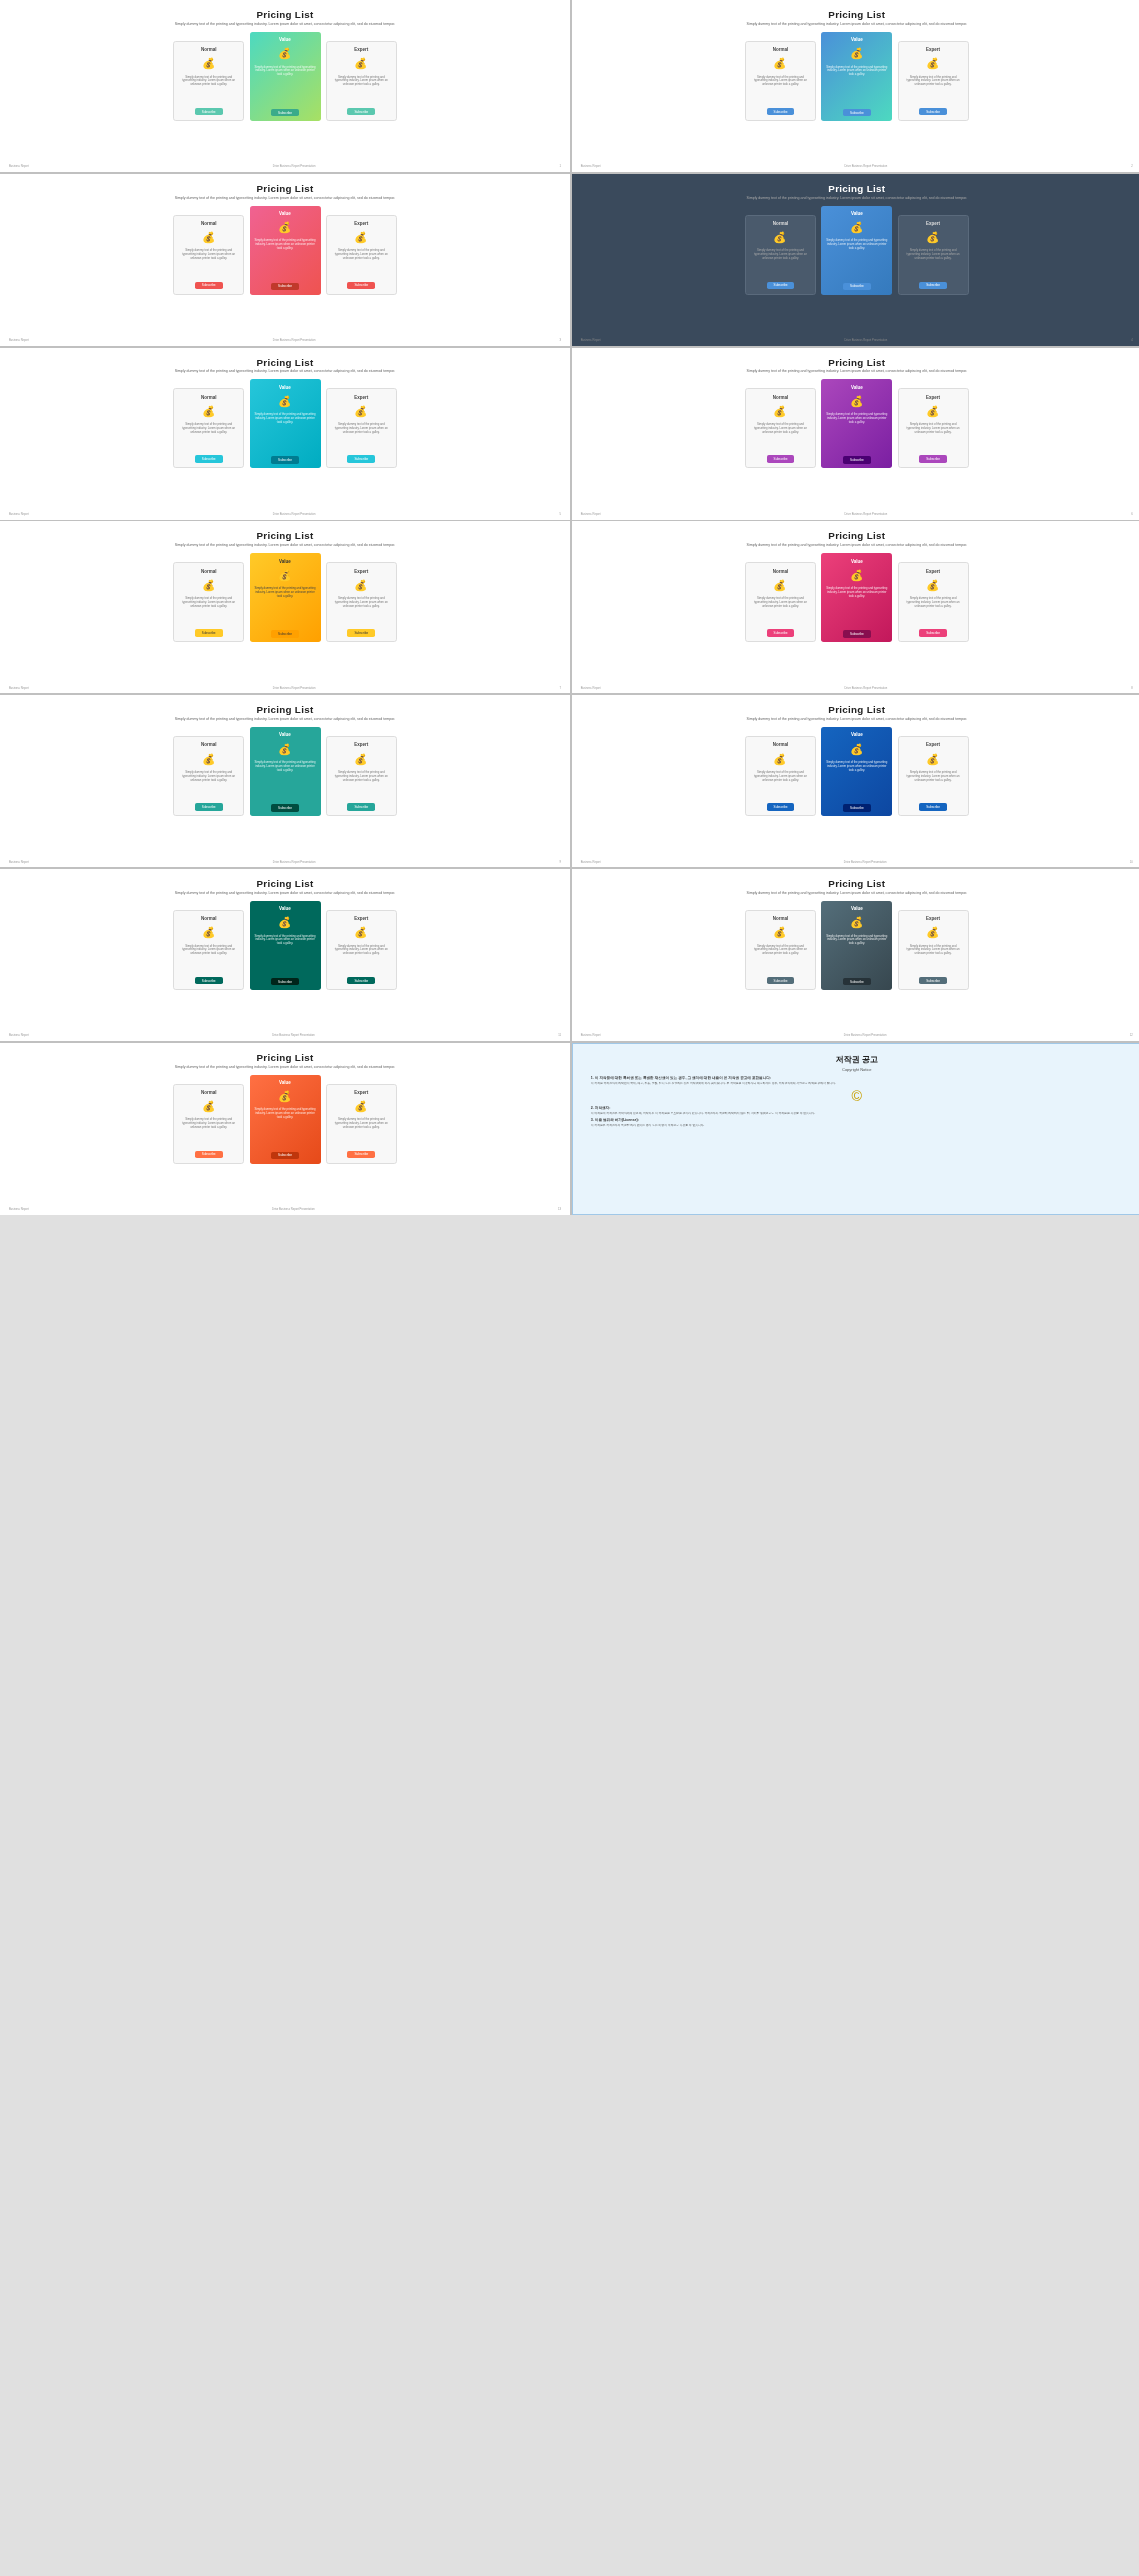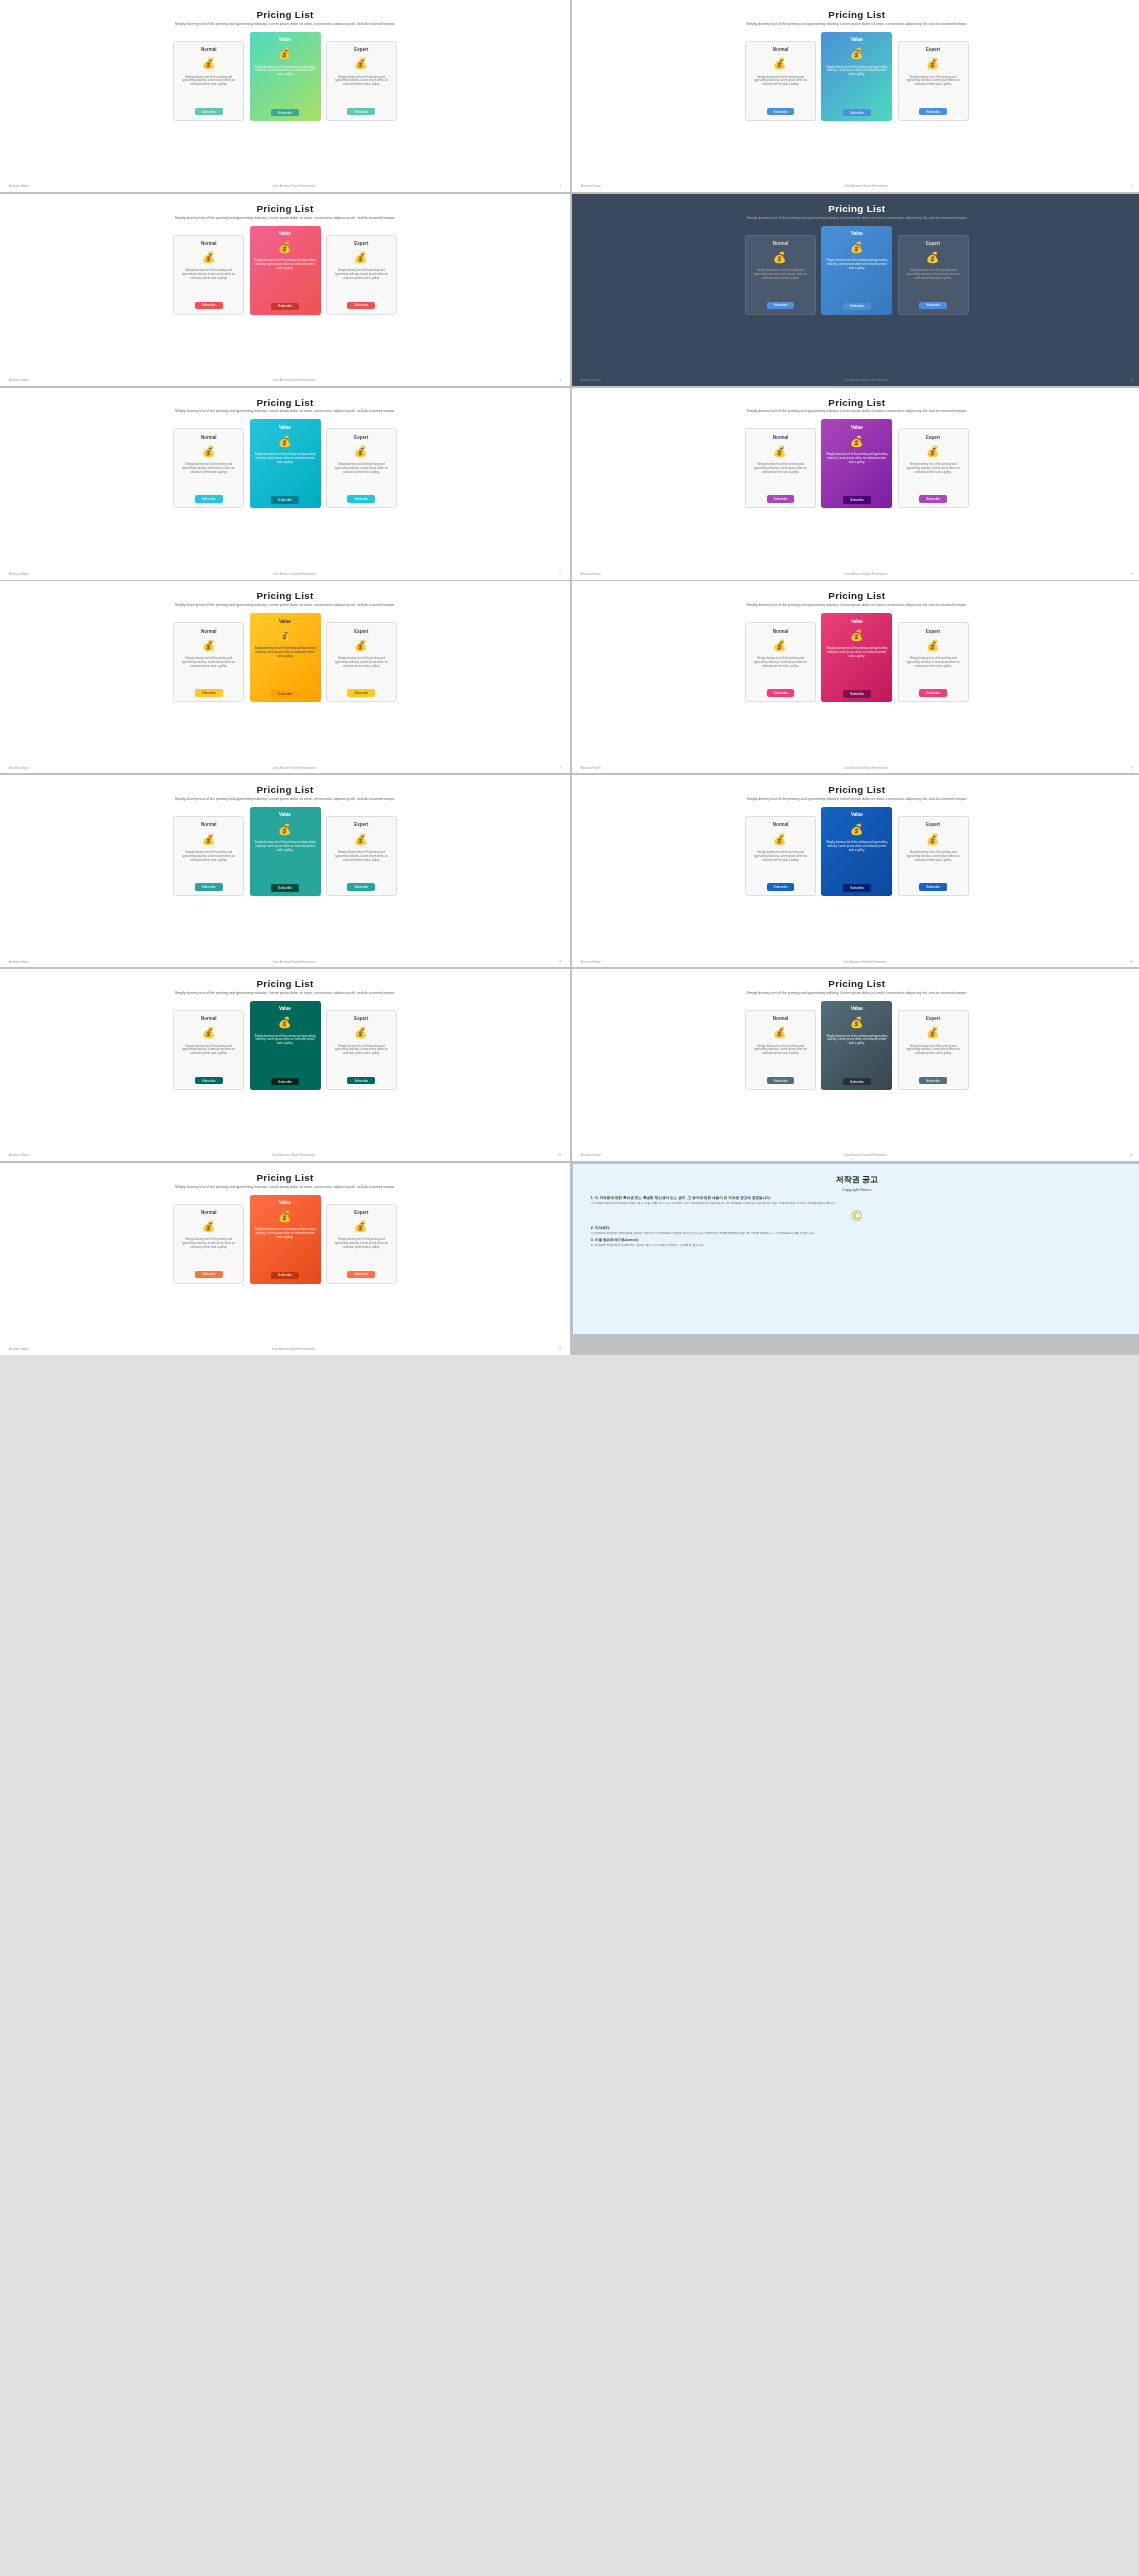--- a/index.html
+++ b/index.html
@@ -8,21 +8,21 @@
     .page-grid {
       display: grid;
       grid-template-columns: 1fr 1fr;
       gap: 1.8px;
       background: #c0c0c0;
     }
 
     .slide {
       background: #ffffff;
       width: 570px;
-      height: 192px;
+      height: 172px;
       position: relative;
       overflow: hidden;
       display: flex;
       flex-direction: column;
       align-items: center;
       padding: 9px 18px 25px;
     }
 
     .slide-title {
       font-size: 9.8px;

